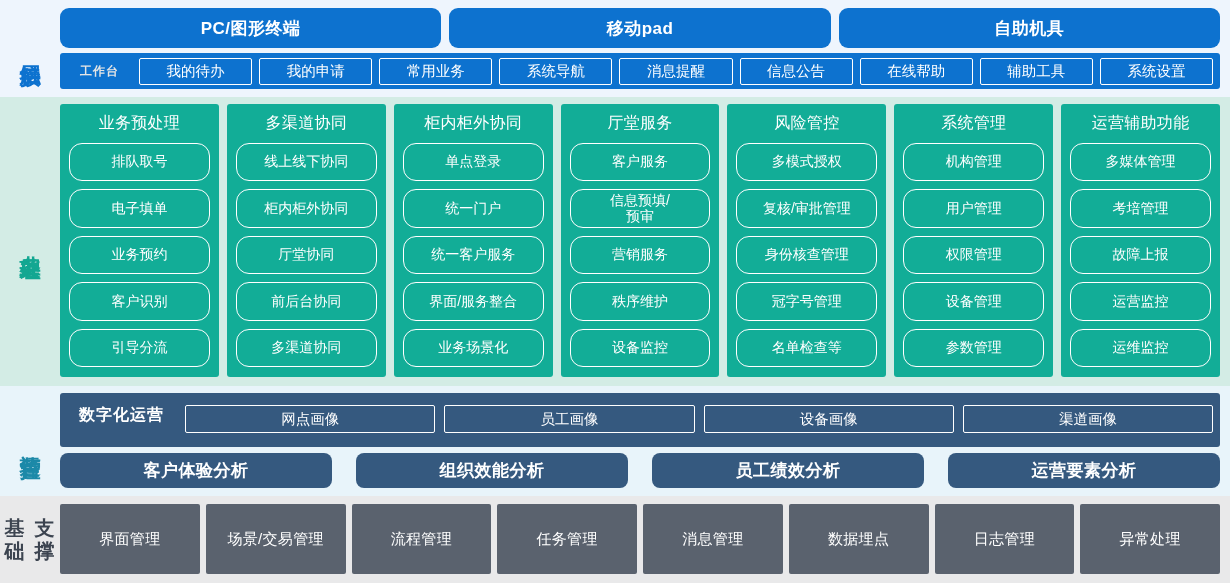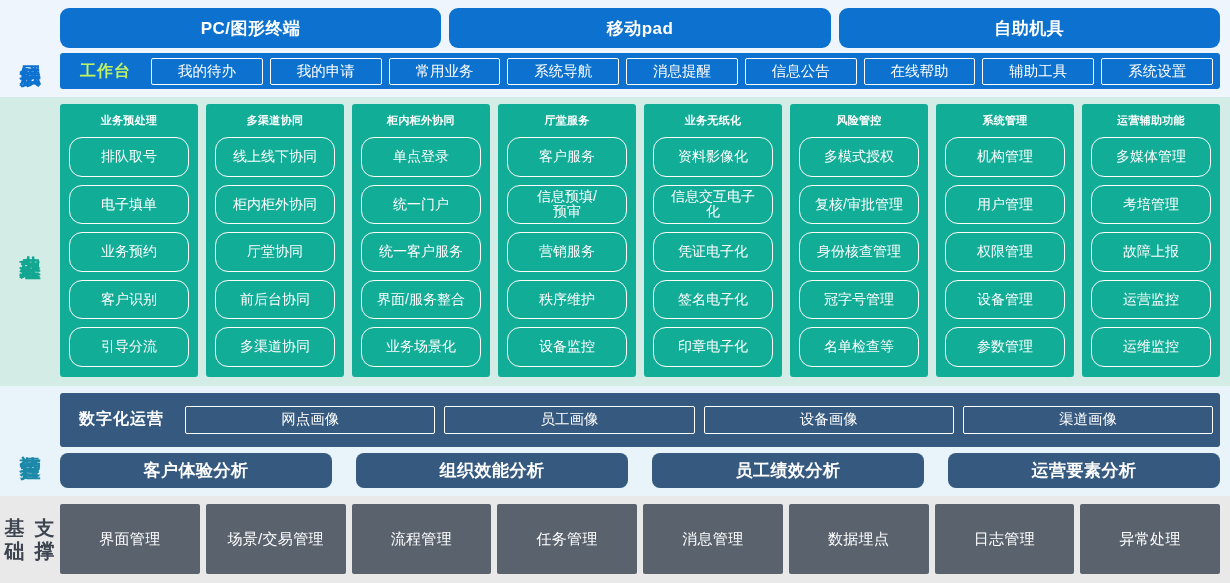--- a/index.html
+++ b/index.html
@@ -30,58 +30,58 @@
   .chan-pill{
     flex:1;background:#0d72cf;border-radius:9px;
     display:flex;align-items:center;justify-content:center;
     color:#fff;font-size:17px;font-weight:bold;letter-spacing:.5px;
   }
   .wb-row{
     height:36px;background:#0d72cf;border-radius:3px;
     display:flex;align-items:center;padding:0 7px;gap:7px;
   }
   .wb-title{
-    color:#bef264;font-size:16px;font-weight:bold;
+    color:#e5e5e5;font-size:12px;font-weight:bold;
     padding:0 13px;white-space:nowrap;letter-spacing:1px;
   }
   .wb-item{
     flex:1;height:25px;border:1px solid #ffffff;border-radius:2px;
     display:flex;align-items:center;justify-content:center;
     color:#fff;font-size:14.5px;white-space:nowrap;
   }
 
   
   .band-biz{background:#d3ece5;height:289px;}
   .band-biz .rail{color:#13a792;}
   .band-biz .band-body{padding:7px 10px 9px 0;}
   .cols{display:flex;gap:8px;height:100%;}
   .col{
     flex:1;background:#12ad97;border-radius:3px;
     display:flex;flex-direction:column;align-items:center;
     padding:9px 9px 10px 9px;box-sizing:border-box;
   }
   .col-title{
-    color:#ffffff;font-size:11px;font-weight:bold;
+    color:#ffffff;font-size:16px;font-weight:normal;
     margin-bottom:9px;white-space:nowrap;letter-spacing:.3px;
   }
   .col-items{display:flex;flex-direction:column;gap:8px;width:100%;flex:1;}
   .col-item{
     flex:1;border:1px solid #ffffff;border-radius:13px;
     display:flex;align-items:center;justify-content:center;
     color:#ffffff;font-size:14px;text-align:center;line-height:1.12;
     white-space:pre-line;padding:0 12px;box-sizing:border-box;
   }
 
   
   .band-ops{background:#e8f4fa;height:110px;}
   .band-ops .rail{color:#1c89a8;}
   .band-ops .band-body{padding:7px 10px 8px 0;gap:6px;}
   .ops-row1{
     height:36px;background:#35597f;border-radius:3px;
-    display:flex;align-items:center;padding:12px 7px;gap:9px;
+    display:flex;padding:12px 7px;gap:9px;
   }
   .ops-title{
     color:#fff;font-size:16px;font-weight:bold;
     padding:0 12px;white-space:nowrap;letter-spacing:1px;
   }
   .ops-item{
     flex:1;height:26px;border:1px solid #ffffff;border-radius:2px;
     display:flex;align-items:center;justify-content:center;
     color:#fff;font-size:14.5px;white-space:nowrap;
   }
@@ -175,30 +175,20 @@
           <div class="col-items">
             <div class="col-item">客户服务</div>
             <div class="col-item">信息预填/
 预审</div>
             <div class="col-item">营销服务</div>
             <div class="col-item">秩序维护</div>
             <div class="col-item">设备监控</div>
           </div>
         </div>
 
-        <div class="col">
-          <div class="col-title">业务无纸化</div>
-          <div class="col-items">
-            <div class="col-item">资料影像化</div>
-            <div class="col-item">信息交互电子化</div>
-            <div class="col-item">凭证电子化</div>
-            <div class="col-item">签名电子化</div>
-            <div class="col-item">印章电子化</div>
-          </div>
-        </div>
 
         <div class="col">
           <div class="col-title">风险管控</div>
           <div class="col-items">
             <div class="col-item">多模式授权</div>
             <div class="col-item">复核/审批管理</div>
             <div class="col-item">身份核查管理</div>
             <div class="col-item">冠字号管理</div>
             <div class="col-item">名单检查等</div>
           </div>

